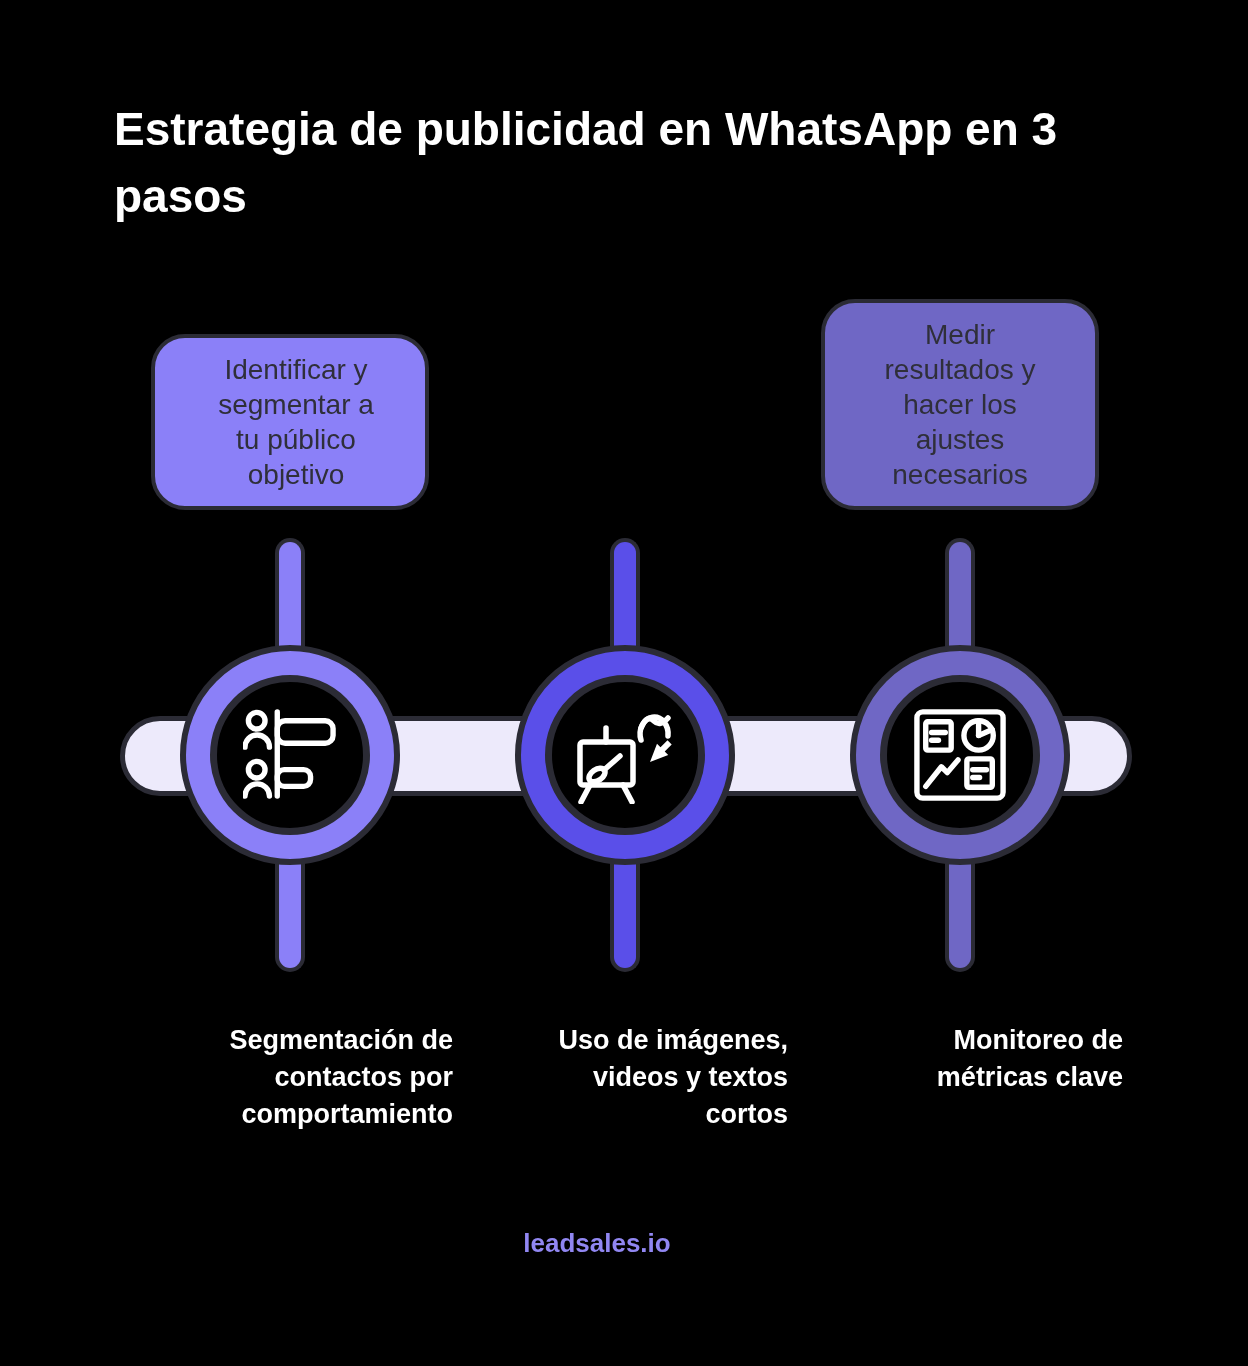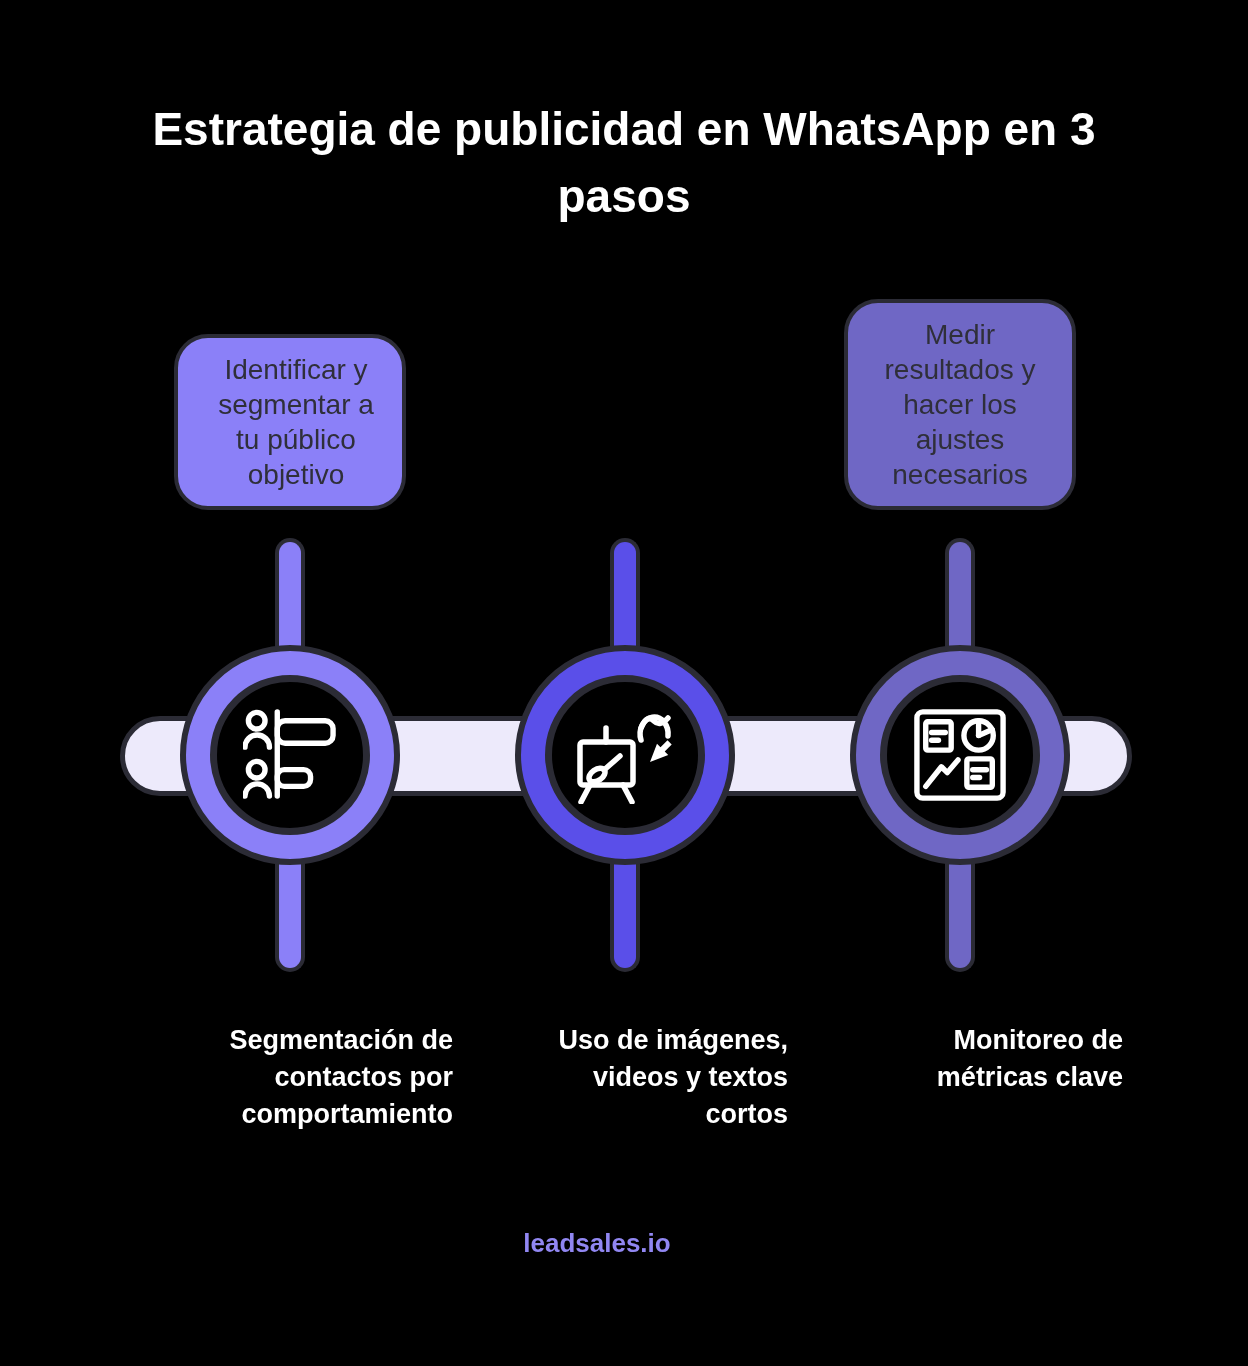--- a/index.html
+++ b/index.html
@@ -6,35 +6,35 @@
   .canvas{
     position:relative;
     width:1248px;height:1366px;
     background:var(--background,#000);
     font-family:"Liberation Sans", sans-serif;
     overflow:hidden;
   }
   .title{
     position:absolute;top:96px;left:50%;transform:translateX(-50%);
     width:1020px;margin:0;
-    text-align:center;color:var(--title-text,#fff);
+    text-align:left;color:var(--title-text,#fff);
     font-size:46px;line-height:67px;font-weight:700;
     white-space:pre-line;
   }
   .timeline-bar{
     position:absolute;left:120px;top:716px;width:1012px;height:80px;
     box-sizing:border-box;background:var(--timeline-bar,#EDEAFB);
     border:5px solid var(--outline,#2B2B35);border-radius:40px;
     z-index:0;
   }
   .step{position:absolute;top:299px;width:300px;height:870px;}
   .s1{left:140px;} .s2{left:475px;} .s3{left:810px;}
   .card{
     position:absolute;left:50%;transform:translateX(-50%);
-    width:232px;box-sizing:border-box;
+    width:278px;box-sizing:border-box;
     background:var(--accent,#8B80F8);
     border:4px solid var(--outline,#2B2B35);
     border-radius:34px;
     display:flex;align-items:center;justify-content:center;
     text-align:center;
     color:var(--card-text,#2F2F3A);
     font-size:28px;line-height:35px;font-weight:400;
     padding:6px 10px;
   }
   .s1 .card,.s2 .card{top:35px;height:176px;padding-left:22px;}

